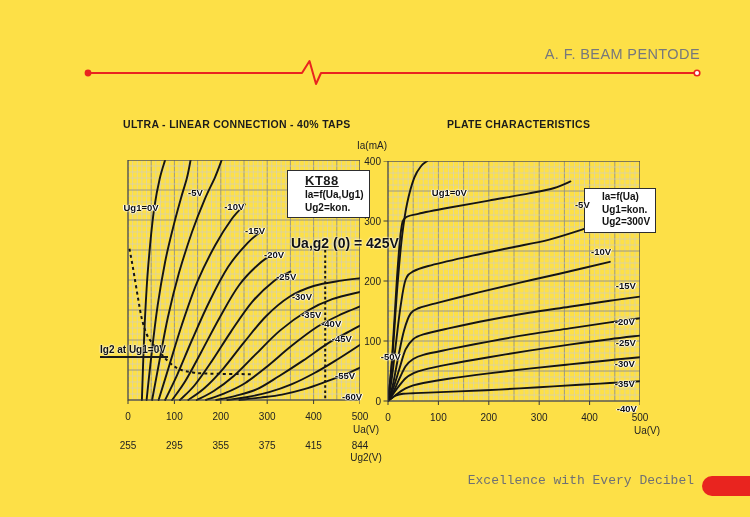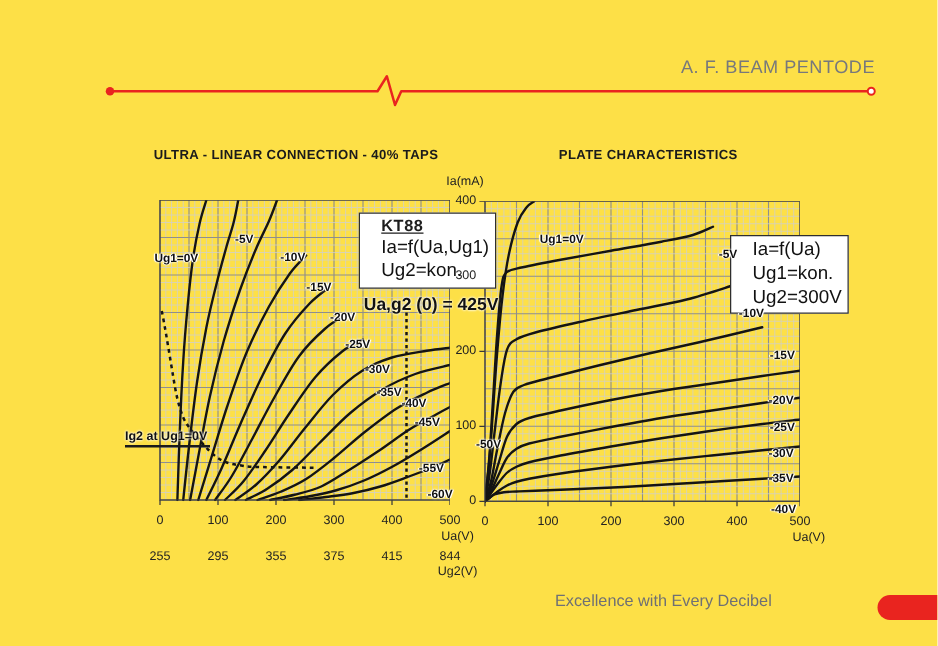--- a/index.html
+++ b/index.html
@@ -16,28 +16,28 @@
   #chart-labels{left:0;top:0;width:750px;height:517px;pointer-events:none;}
   .curve-label{position:absolute;font-weight:bold;font-size:9.5px;color:#101010;white-space:nowrap;
     transform:translateY(-50%);text-shadow:0 0 2px #fff,0 0 2px #fff,1px 0 0 #fff,-1px 0 0 #fff;margin-top:24px;}
   .tick{position:absolute;font-size:10px;color:#222;transform:translateX(-50%);white-space:nowrap;}
   .ytick{position:absolute;font-size:10px;color:#222;width:28px;text-align:right;transform:translateY(-50%);}
   .unit-label{position:absolute;font-size:10px;color:#222;width:44px;text-align:center;white-space:nowrap;}
   #y-axis-title{left:357px;top:140px;font-size:10px;color:#222;}
   .inset-box{position:absolute;background:#fff;border:1px solid #2e2e2e;padding:2px 5px 3px 17px;line-height:1.25;}
   #kt88-box{left:287px;top:170px;}
   #kt88-heading{font-weight:bold;font-size:13px;text-decoration:underline;letter-spacing:.5px;}
-  .inset-line{font-weight:normal;font-size:15px;color:#111;white-space:nowrap;}
+  .inset-line{font-weight:bold;font-size:10px;color:#111;white-space:nowrap;}
   #plate-box{left:584px;top:188px;}
   #ig2-label{left:100px;top:344px;font-weight:bold;font-size:10px;color:#111;
     border-bottom:2px solid #1a1a1a;padding:0 2px 1px 0;white-space:nowrap;
     text-shadow:0 0 2px #fff,0 0 2px #fff;}
   #screen-supply-label{left:291px;top:235px;font-weight:bold;font-size:14px;color:#111;white-space:nowrap;
     text-shadow:0 0 2px #fff,0 0 2px #fff;}
-  #footer-tagline{left:444px;top:473px;width:250px;text-align:left;font-size:13px;color:#6f7074;white-space:nowrap;}
+  #footer-tagline{left:444px;top:473px;width:250px;text-align:right;font-size:13px;color:#6f7074;white-space:nowrap;font-family:Liberation Mono, monospace;}
   #footer-pill{left:702px;top:476px;width:70px;height:20px;border-radius:10px;background:#e9241f;}
 </style>
 </head>
 <body>
 
 <div id="page">
 
   <div id="header-title" class="abs">A. F. BEAM PENTODE</div>
 
   <svg id="header-rule" class="abs" width="628" height="32" viewBox="0 0 628 32">

